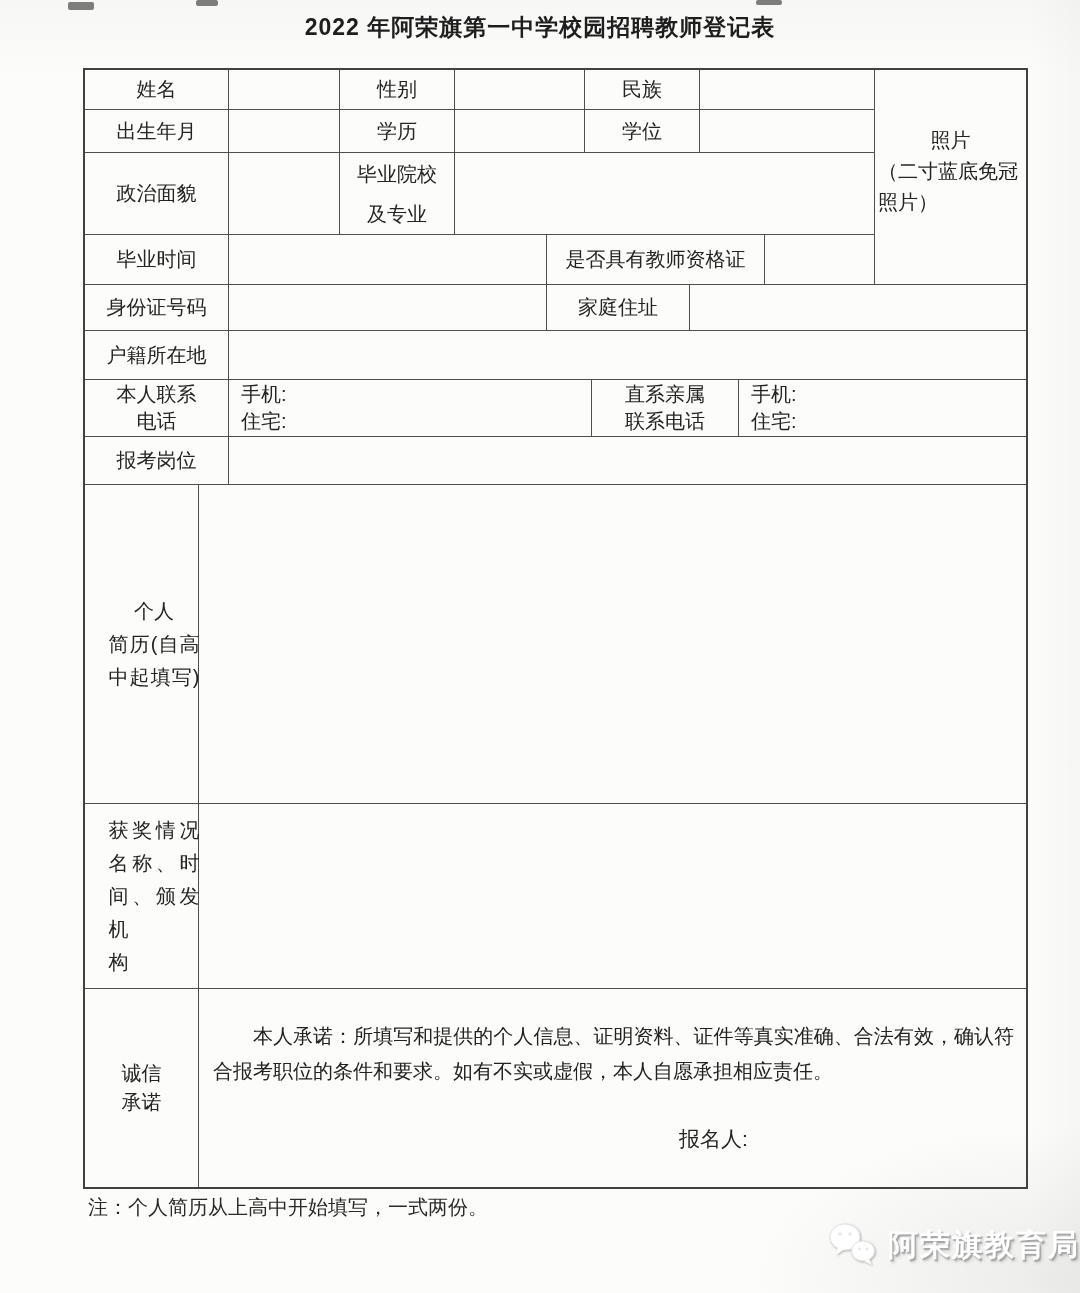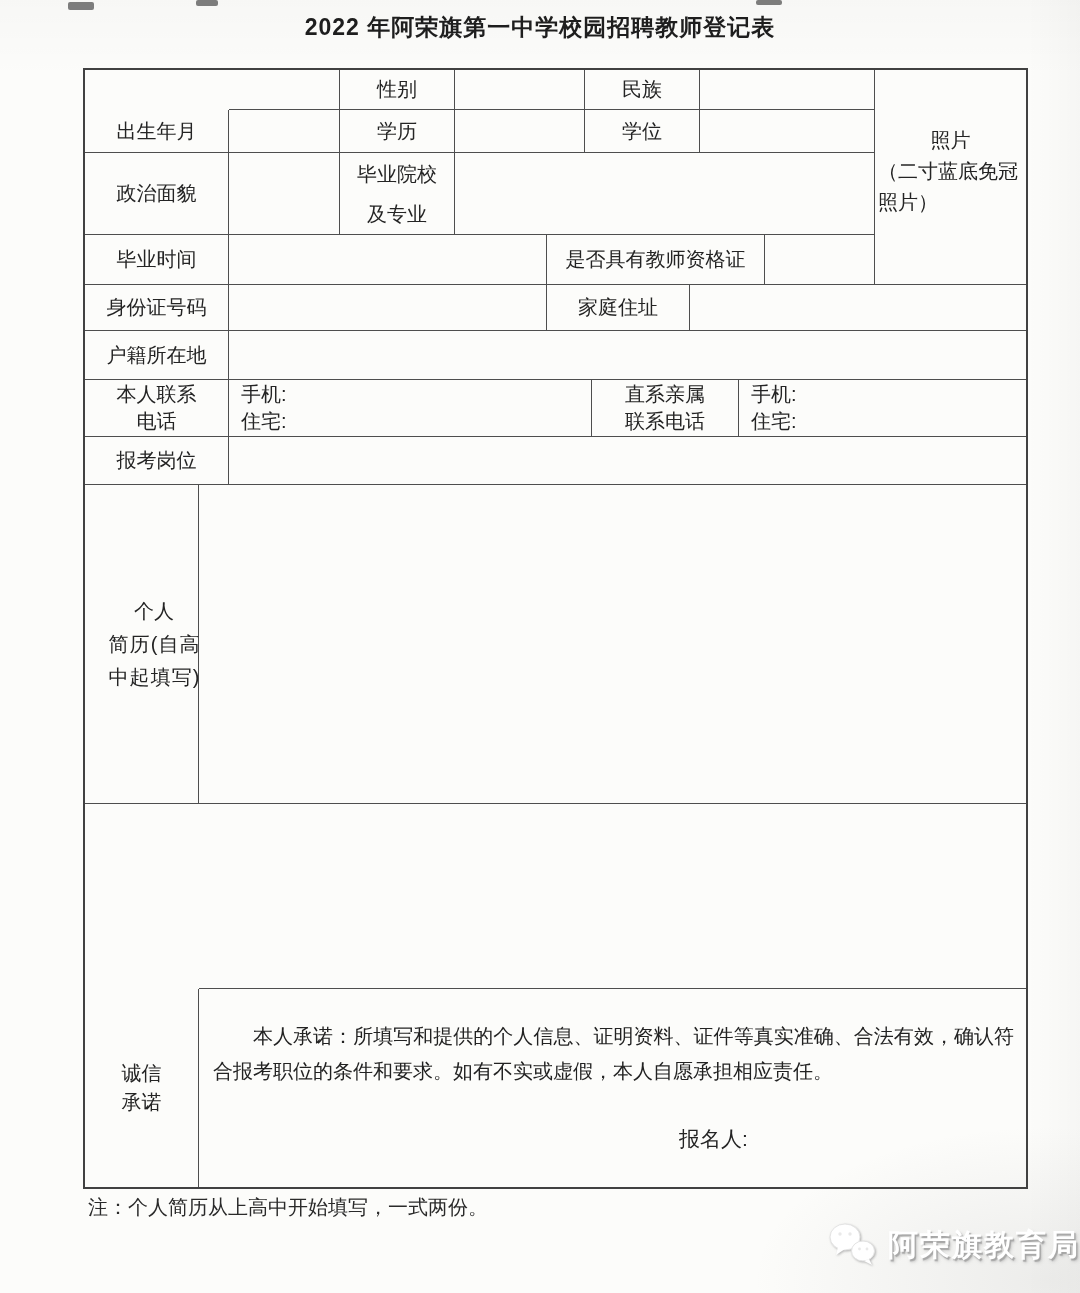--- a/index.html
+++ b/index.html
@@ -63,20 +63,21 @@
 
 <div class="shade"></div>
 <div class="artifact" style="left:68px;top:2px;width:26px;height:8px;"></div>
 <div class="artifact" style="left:196px;top:0;width:22px;height:6px;"></div>
 <div class="artifact" style="left:756px;top:0;width:26px;height:5px;"></div>
 
 <div class="title">2022 年阿荣旗第一中学校园招聘教师登记表</div>
 
 <div class="ftable">
 
+  <div class="cell" style="left:0;top:0;width:144px;height:40px;">姓名</div>
   <div class="cell vcell" style="left:144px;top:0;width:111px;height:40px;"></div>
   <div class="cell" style="left:255px;top:0;width:115px;height:40px;">性别</div>
   <div class="cell vcell" style="left:370px;top:0;width:130px;height:40px;"></div>
   <div class="cell" style="left:500px;top:0;width:115px;height:40px;">民族</div>
   <div class="cell vcell" style="left:615px;top:0;width:175px;height:40px;"></div>
 
   <div class="cell" style="left:0;top:40px;width:144px;height:43px;">出生年月</div>
   <div class="cell vcell" style="left:144px;top:40px;width:111px;height:43px;"></div>
   <div class="cell" style="left:255px;top:40px;width:115px;height:43px;">学历</div>
   <div class="cell vcell" style="left:370px;top:40px;width:130px;height:43px;"></div>
@@ -130,20 +131,26 @@
   <div class="cell" style="left:0;top:367px;width:144px;height:48px;">报考岗位</div>
   <div class="cell noR vcell" style="left:144px;top:367px;width:797px;height:48px;"></div>
 
   <div class="cell lines" style="left:0;top:415px;width:114px;height:319px;">
     <div class="lab-block cline">个人</div>
     <div class="lab-block jline">简历(自高</div>
     <div class="lab-block jline">中起填写)</div>
   </div>
   <div class="cell noR vcell" style="left:114px;top:415px;width:827px;height:319px;"></div>
 
+  <div class="cell lines" style="left:0;top:734px;width:114px;height:185px;">
+    <div class="lab-block jline">获奖情况</div>
+    <div class="lab-block jline">名称、时</div>
+    <div class="lab-block jline">间、颁发机</div>
+    <div class="lab-block lline">构</div>
+  </div>
   <div class="cell noR vcell" style="left:114px;top:734px;width:827px;height:185px;"></div>
 
   <div class="cell noB" style="left:0;top:919px;width:114px;height:198px;line-height:29px;">
     <div>诚信</div>
     <div>承诺</div>
   </div>
   <div class="cell noR noB pledge-cell" style="left:114px;top:919px;width:827px;height:198px;">
     <div class="pledge-text">本人承诺：所填写和提供的个人信息、证明资料、证件等真实准确、合法有效，确认符合报考职位的条件和要求。如有不实或虚假，本人自愿承担相应责任。</div>
     <div class="applicant">报名人:</div>
   </div>

